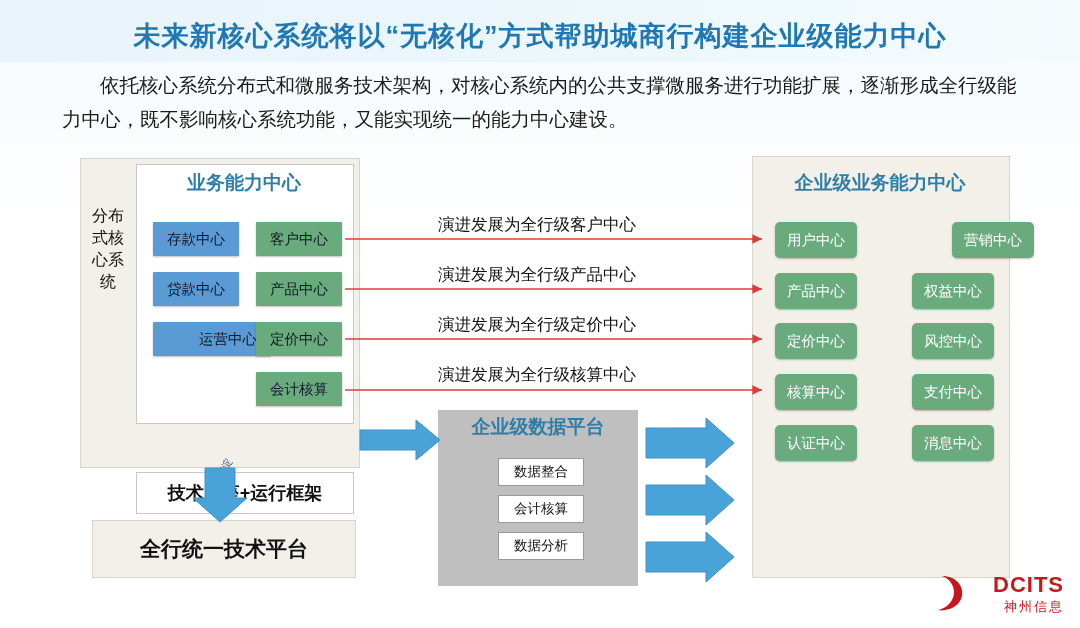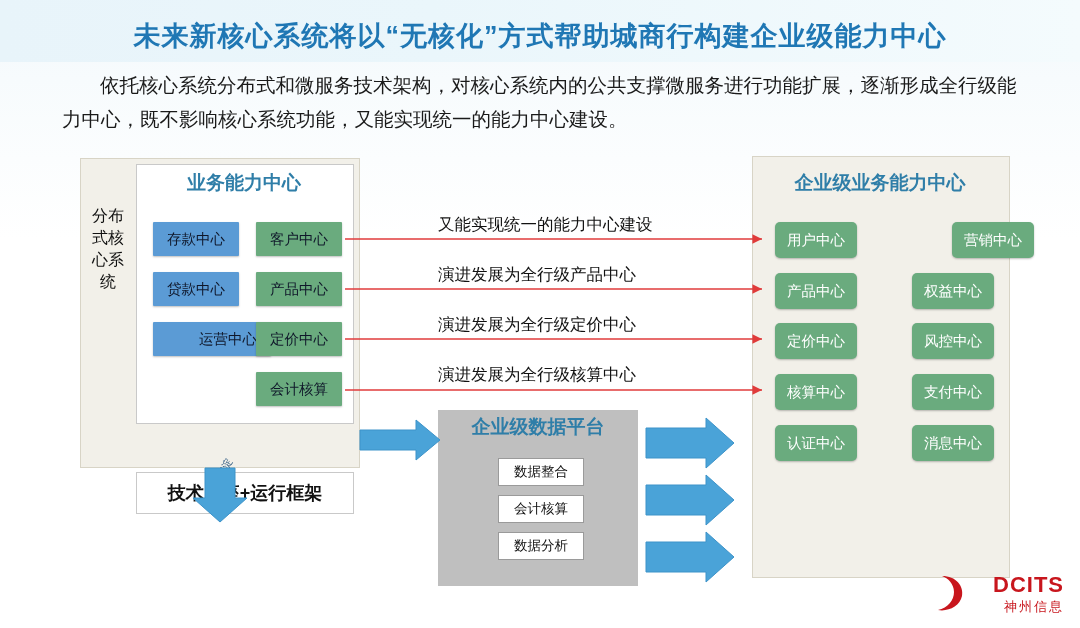--- a/index.html
+++ b/index.html
@@ -297,20 +297,21 @@
 
   <div class="pill green" style="left:256px; top:222px;">客户中心</div>
   <div class="pill green" style="left:256px; top:272px;">产品中心</div>
   <div class="pill green" style="left:256px; top:322px;">定价中心</div>
   <div class="pill green" style="left:256px; top:372px;">会计核算</div>
 
   <div class="tech-base">技术底座+运行框架</div>
 
   <div class="arrow-label-vert">服务沉淀</div>
 
+  <div class="unified">全行统一技术平台</div>
 
   <div class="data-platform"></div>
   <div class="data-platform-title">企业级数据平台</div>
   <div class="dp-item" style="top:458px;">数据整合</div>
   <div class="dp-item" style="top:495px;">会计核算</div>
   <div class="dp-item" style="top:532px;">数据分析</div>
   <div class="raw-arrow-label">原始数据</div>
 
   <div class="right-outer"></div>
   <div class="right-title">企业级业务能力中心</div>
@@ -320,21 +321,21 @@
   <div class="rpill" style="left:775px; top:323px;">定价中心</div>
   <div class="rpill" style="left:775px; top:425px;">认证中心</div>
   <div class="rpill" style="left:775px; top:374px;">核算中心</div>
 
   <div class="rpill" style="left:952px; top:222px;">营销中心</div>
   <div class="rpill" style="left:912px; top:273px;">权益中心</div>
   <div class="rpill" style="left:912px; top:323px;">风控中心</div>
   <div class="rpill" style="left:912px; top:374px;">支付中心</div>
   <div class="rpill" style="left:912px; top:425px;">消息中心</div>
 
-  <div class="evo-label" style="left:438px; top:214px;">又能实现统一的能力中心建设</div>
+  <div class="evo-label" style="left:438px; top:214px;">演进发展为全行级客户中心</div>
   <div class="evo-label" style="left:438px; top:264px;">演进发展为全行级产品中心</div>
   <div class="evo-label" style="left:438px; top:364px;">演进发展为全行级核算中心</div>
   <div class="evo-label" style="left:438px; top:314px;">演进发展为全行级定价中心</div>
 
   <div class="cal-label" style="left:652px; top:435px;">客户画像</div>
   <div class="cal-label" style="left:652px; top:492px;">精准营销</div>
   <div class="cal-label" style="left:652px; top:549px;">风控</div>
 
   <svg class="overlay" viewBox="0 0 1080 628">
     <defs>

